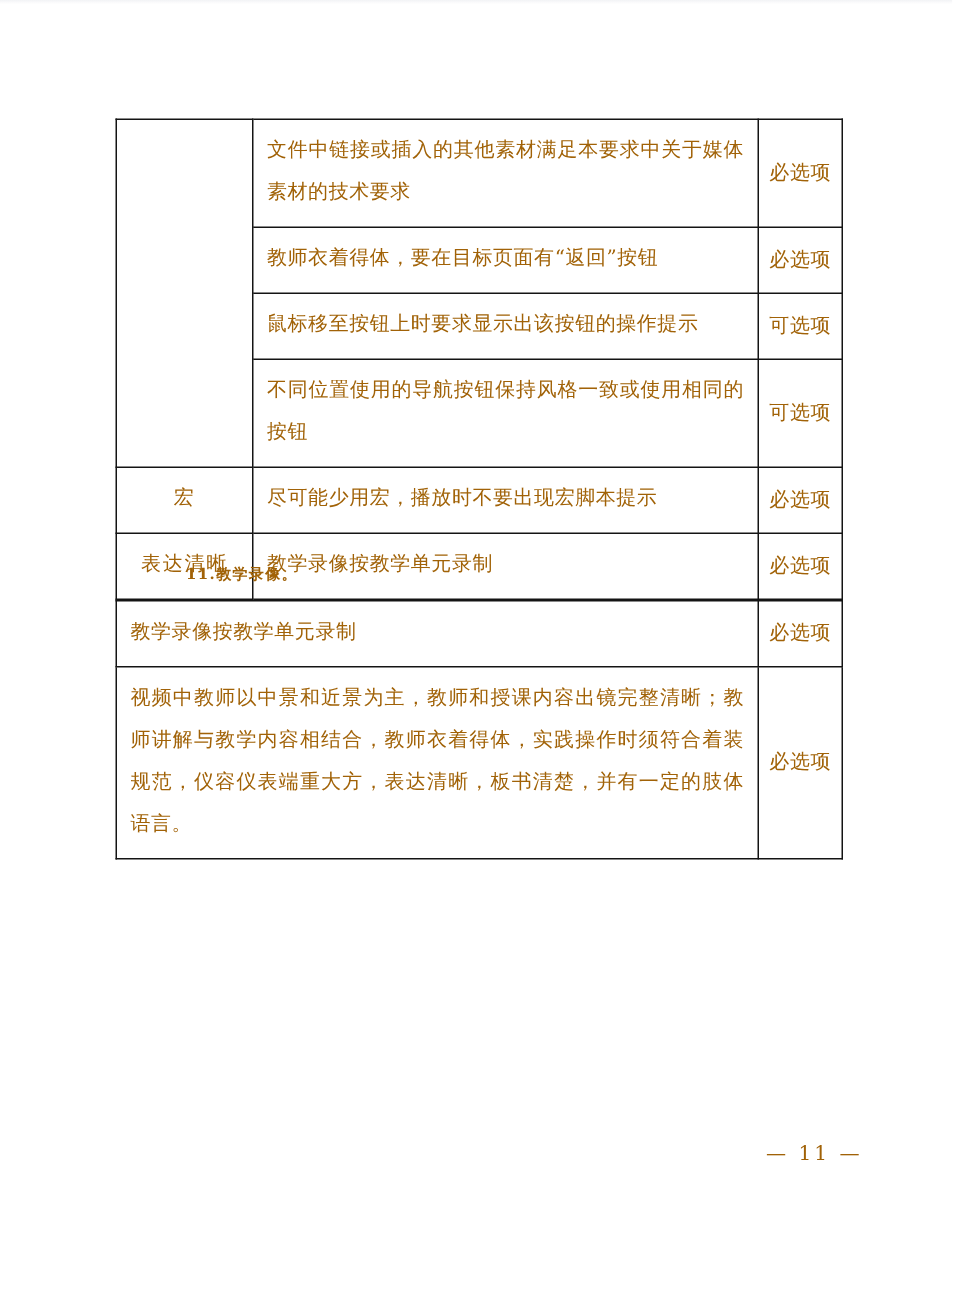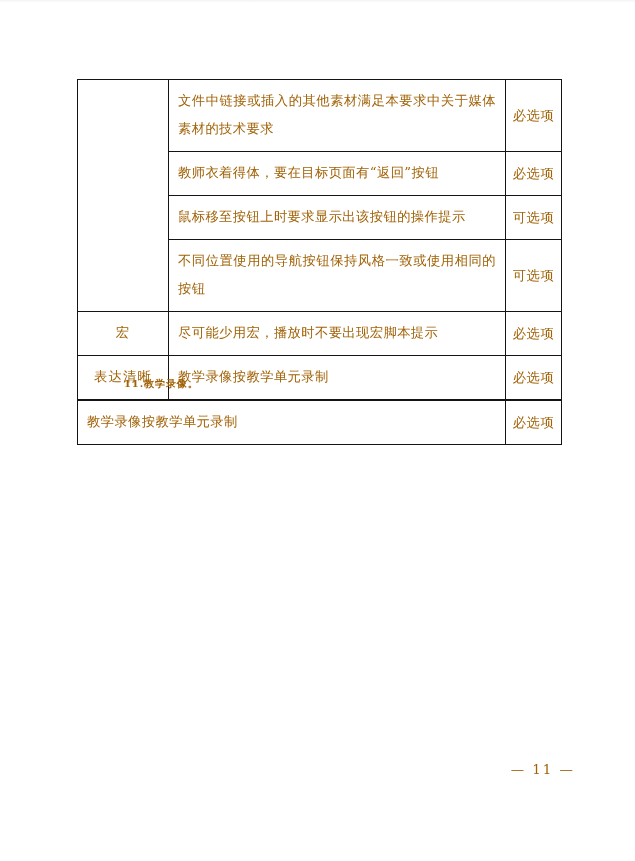--- a/index.html
+++ b/index.html
@@ -183,18 +183,24 @@
       <col class="col-req-wide">
       <col class="col-attr">
     </colgroup>
     <tbody>
       <tr>
         <td>
             <div class="cell-pad">教学录像按教学单元录制</div>
           </td>
         <td class="cell-attr">必选项</td>
       </tr>
+      <tr>
+        <td>
+            <div class="cell-pad">视频中教师以中景和近景为主，教师和授课内容出镜完整清晰；教师讲解与教学内容相结合，教师衣着得体，实践操作时须符合着装规范，仪容仪表端重大方，表达清晰，板书清楚，并有一定的肢体语言。</div>
+          </td>
+        <td class="cell-attr">必选项</td>
+      </tr>
     </tbody>
   </table>
 
   <div class="page-footer">— 11 —</div>
 
 </div>
 
 </body></html>

